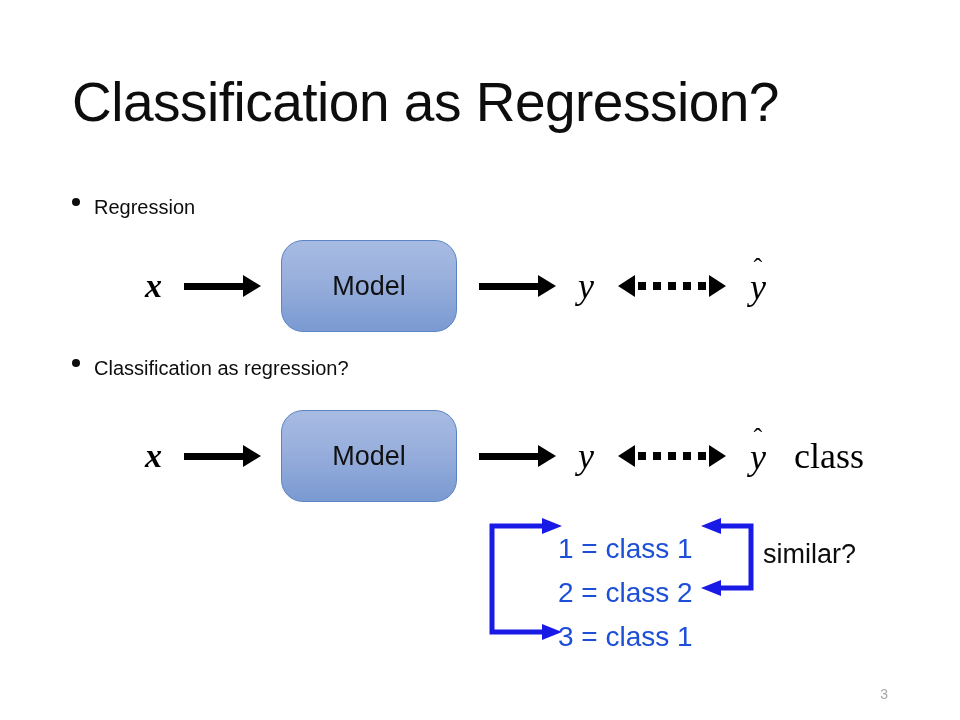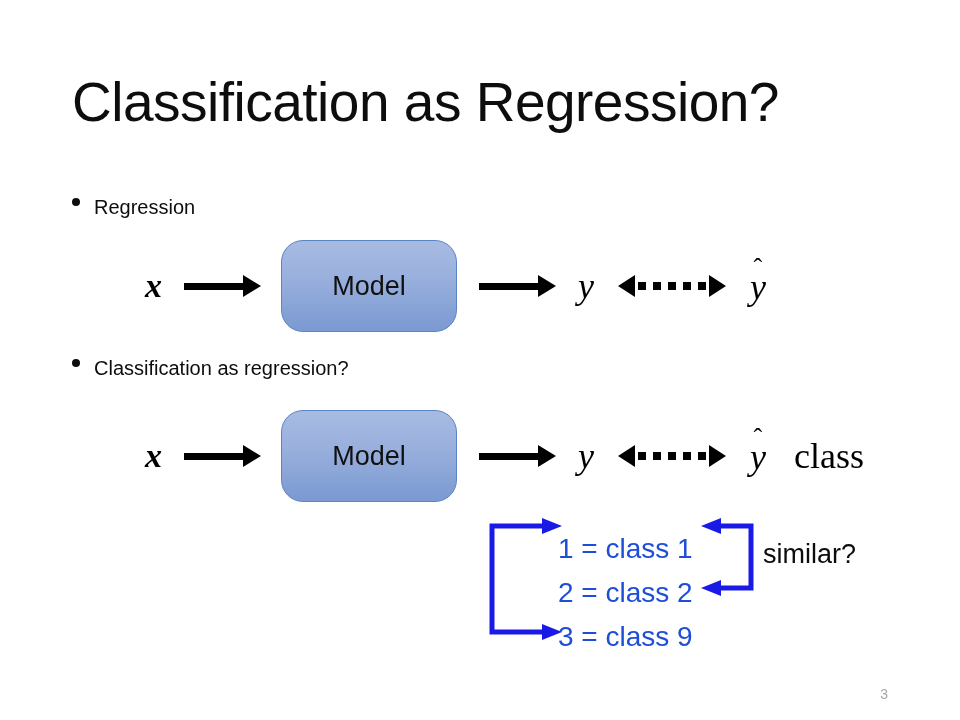--- a/index.html
+++ b/index.html
@@ -287,21 +287,21 @@
     <span class="var var-y hat-wrap">
       <span class="hat">ˆ</span><span>y</span>
     </span>
 
     <span class="label-class" style="margin-left:28px;">class</span>
   </div>
 
   <div class="class-list">
     <div class="class-row">1 = class 1</div>
     <div class="class-row">2 = class 2</div>
-    <div class="class-row">3 = class 9</div>
+    <div class="class-row">3 = class 1</div>
   </div>
 
   <svg class="bracket" style="left:486px; top:518px;" width="80" height="122" viewBox="0 0 80 122">
     <path d="M 56 8 L 6 8 L 6 114 L 56 114" stroke="#1a1ae6" stroke-width="5" fill="none" stroke-linecap="square"></path>
     <polygon points="56,0 76,8 56,16" fill="#1a1ae6"></polygon>
     <polygon points="56,106 76,114 56,122" fill="#1a1ae6"></polygon>
   </svg>
 
   <svg class="bracket" style="left:697px; top:518px;" width="62" height="78" viewBox="0 0 62 78">
     <path d="M 24 8 L 54 8 L 54 70 L 24 70" stroke="#1a1ae6" stroke-width="5" fill="none" stroke-linecap="square"></path>

